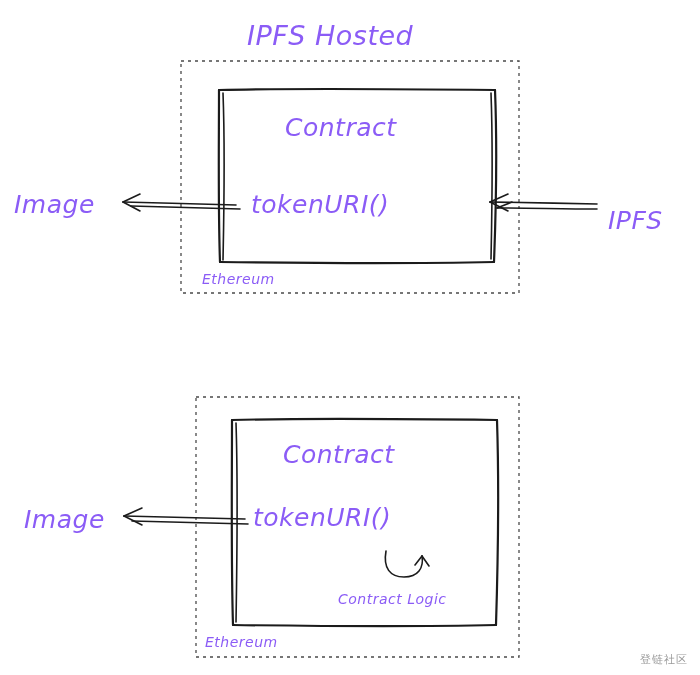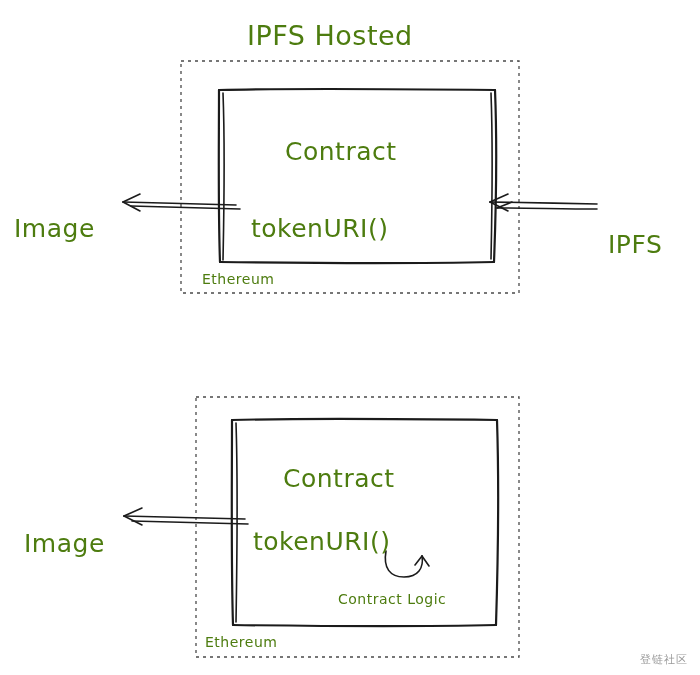--- a/index.html
+++ b/index.html
@@ -24,30 +24,30 @@
   .svg-layer {
     position: absolute;
     left: 0; top: 0;
     width: 700px;
     height: 675px;
   }
   .lbl {
     position: absolute;
     white-space: nowrap;
     font-family: "DejaVu Sans", sans-serif;
-    color: #4d7c0f;
+    color: #8b5cf6;
     letter-spacing: 0.5px;
+    font-style: italic;
   }
   .title {
     font-size: 27px;
     font-weight: 400;
   }
   .big {
     font-size: 25px;
-    margin-top: 24px;
   }
   .small {
     font-size: 14px;
   }
   .watermark {
     position: absolute;
     right: 12px;
     bottom: 8px;
     font-size: 11px;
     color: #9a9a9a;

